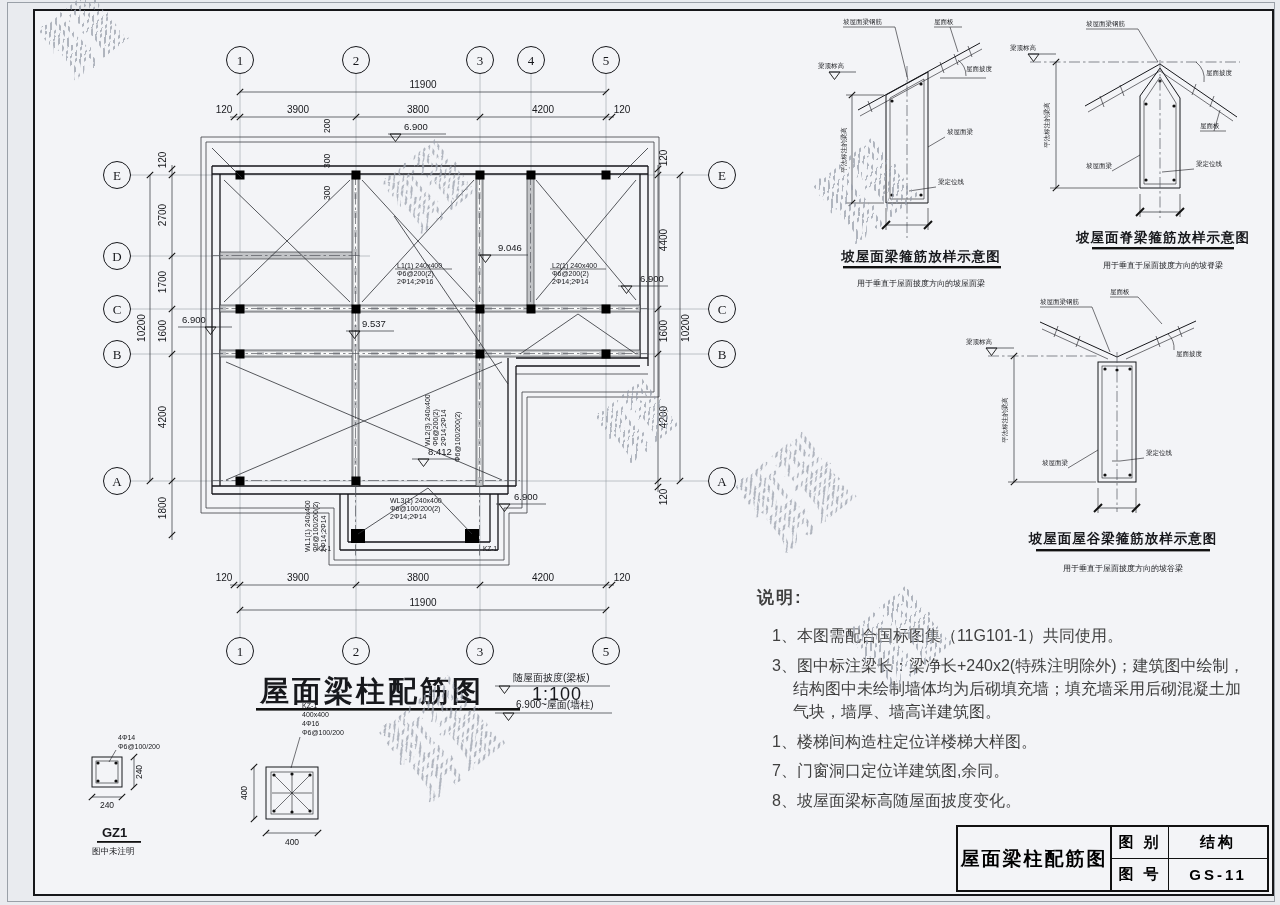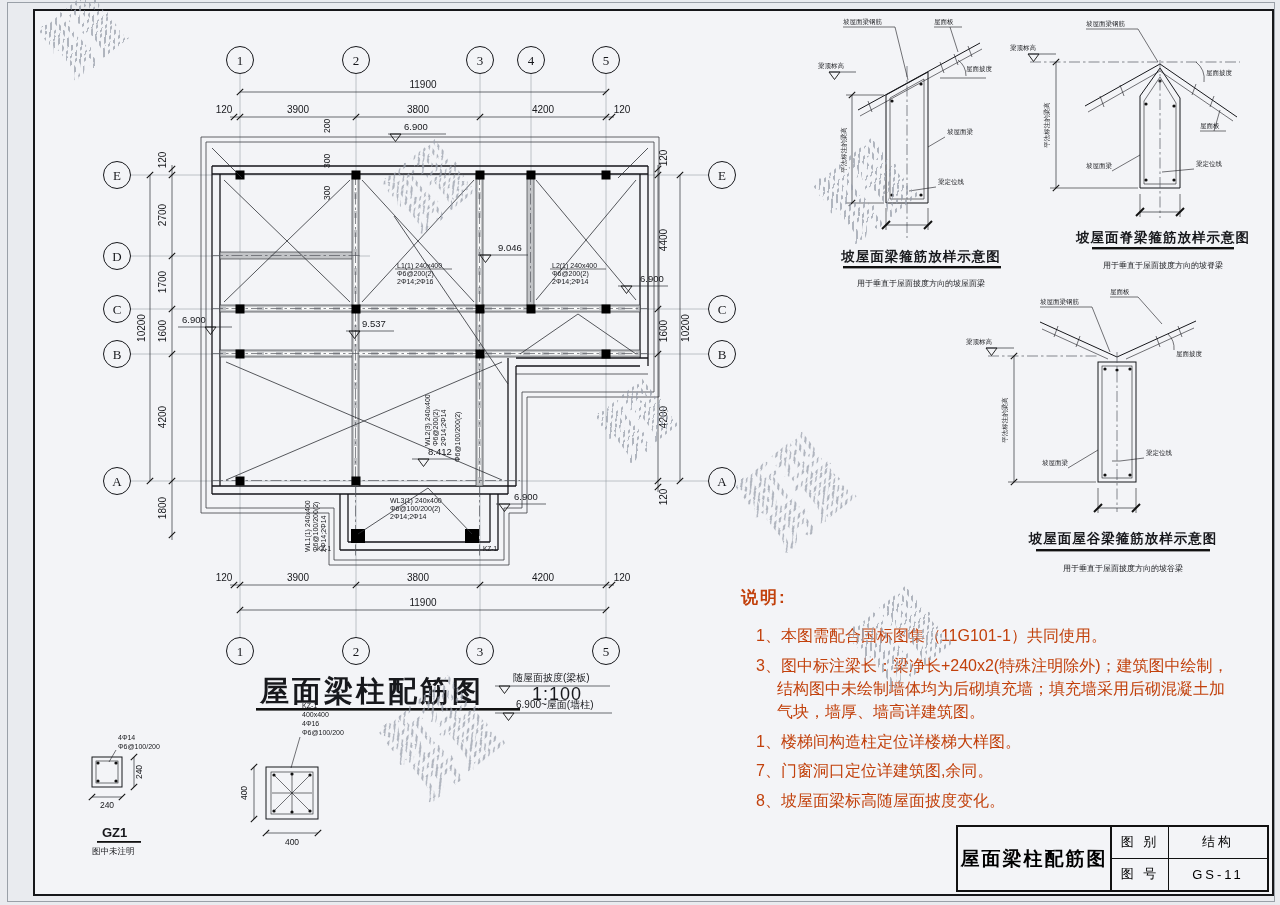--- a/index.html
+++ b/index.html
@@ -24,30 +24,30 @@
   .t7{font-size:7px}
   .t8{font-size:8.5px}
   .t9{font-size:9.5px}
   .t10{font-size:10px}
   .mid{text-anchor:middle}
   .bub{font-size:13px;text-anchor:middle;font-family:"Liberation Serif",serif}
   .dt{font-size:13.5px;font-weight:bold;text-anchor:middle;letter-spacing:1px}
   .ds{font-size:8px;text-anchor:middle}
   .pt{font-size:29px;font-weight:600;letter-spacing:3px}
   .sc{font-size:18px;letter-spacing:1px}
-  .notes{position:absolute;left:741px;top:586px;width:512px;color:#c2410c;}
+  .notes{position:absolute;left:757px;top:586px;width:512px;color:#404040;}
   .notes h3{margin:0 0 6px 0;font-size:17px;letter-spacing:2px;}
   .notes ol{list-style:none;margin:15px;padding:0;font-size:16px;line-height:1.45;}
   .notes li{margin:0 0 6.5px 0;text-indent:-21px;padding-left:21px;}
   .tb{position:absolute;left:956px;top:825px;width:313px;height:67px;border:2.5px solid #111;
       box-sizing:border-box;display:flex;background:#f3f4f7;}
   .tb-name{width:152px;border-right:2px solid #111;display:flex;align-items:center;justify-content:center;
       font-size:19px;font-weight:bold;letter-spacing:2px;}
   .tb-right{flex:1;display:grid;grid-template-columns:57px 1fr;grid-template-rows:1fr 1fr;}
-  .tb-cell{display:flex;align-items:center;justify-content:center;font-size:13px;font-weight:normal;letter-spacing:3px;}
+  .tb-cell{display:flex;align-items:center;justify-content:center;font-size:15px;font-weight:bold;letter-spacing:3px;}
   .c-tl{border-bottom:1.5px solid #111;border-right:1.5px solid #111;}
   .c-tr{border-bottom:1.5px solid #111;}
   .c-bl{border-right:1.5px solid #111;}
   .wm{position:absolute;transform:rotate(-38deg);font-weight:900;line-height:.95;text-align:center;
       color:transparent;background:repeating-linear-gradient(133deg,#9aa0ac 0 1.8px,rgba(255,255,255,0) 1.8px 4.6px);
       -webkit-background-clip:text;background-clip:text;opacity:.75;pointer-events:none;}
   .wm span{display:block;letter-spacing:2px;}
 </style>
 </head>
 <body>

